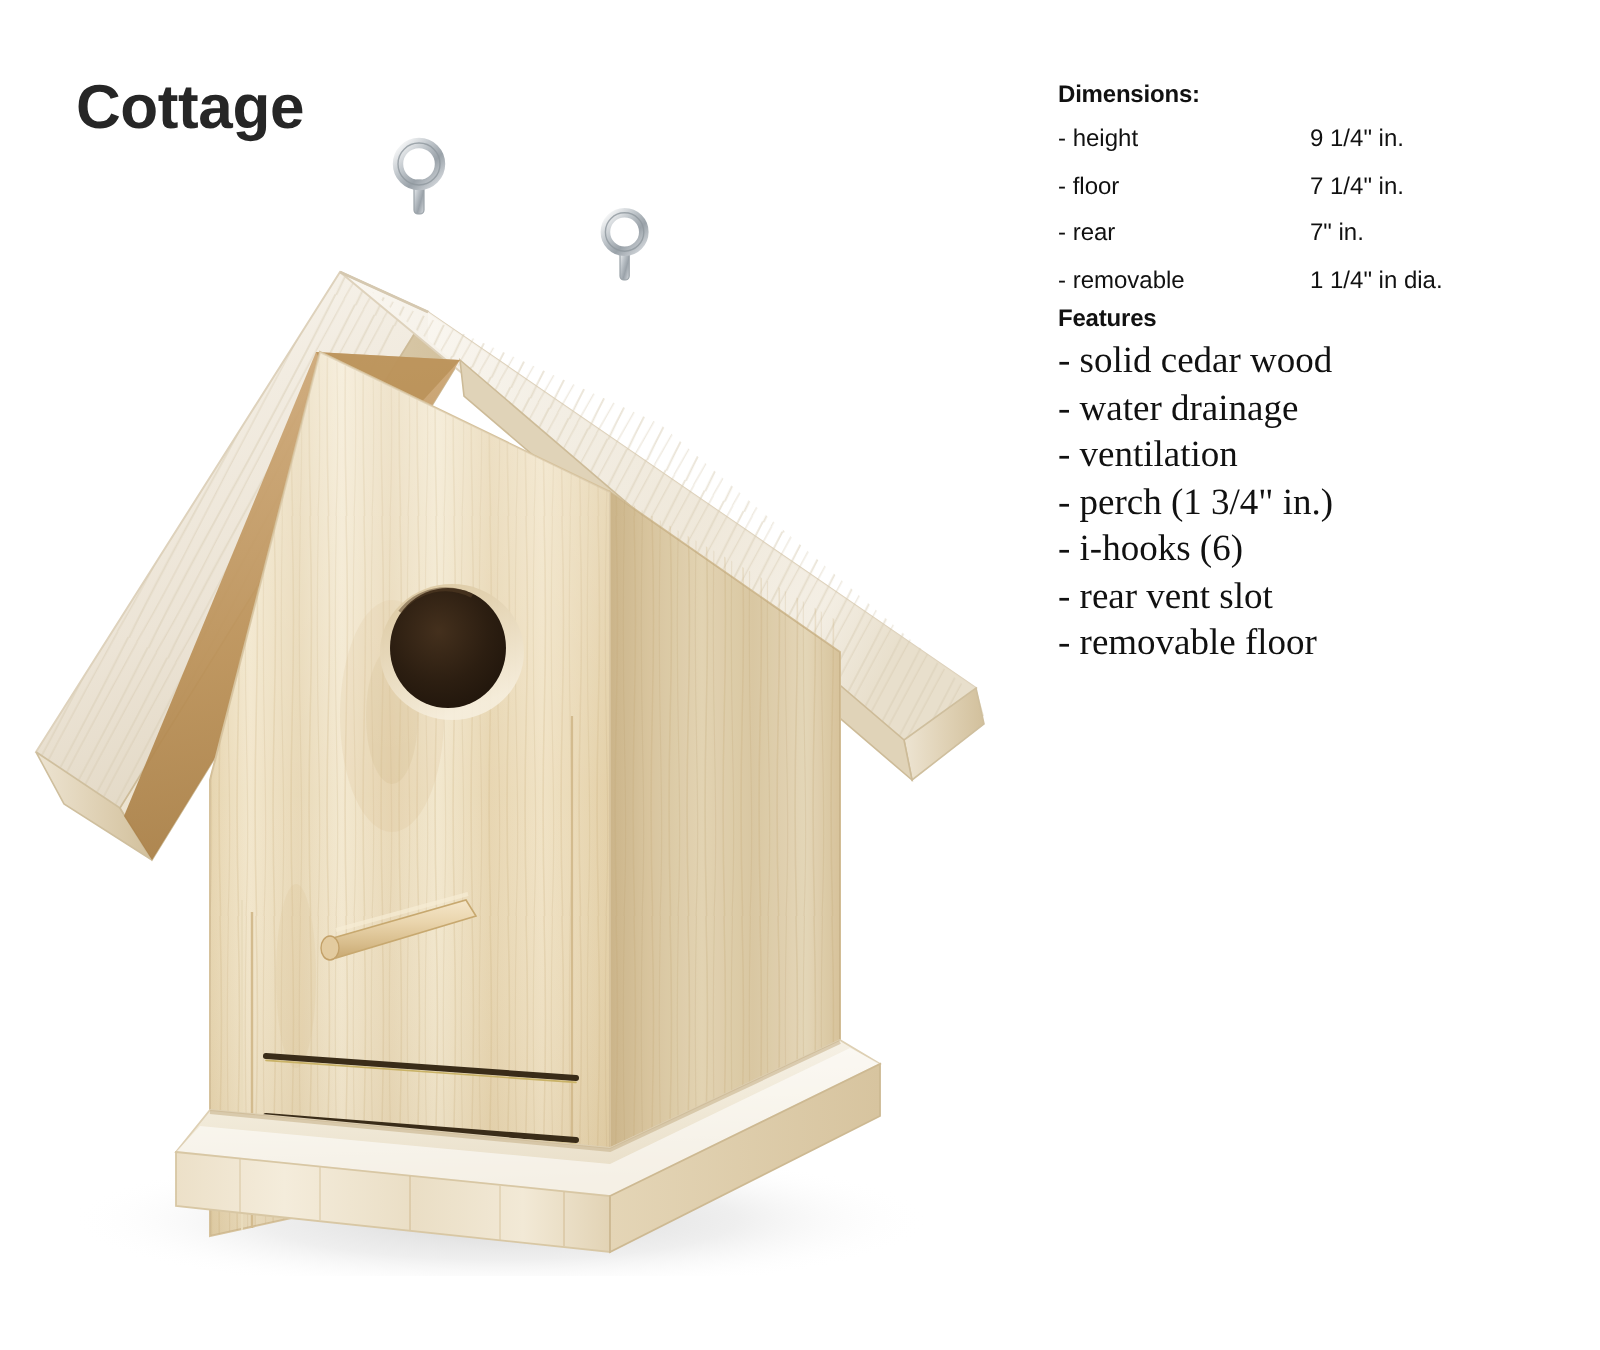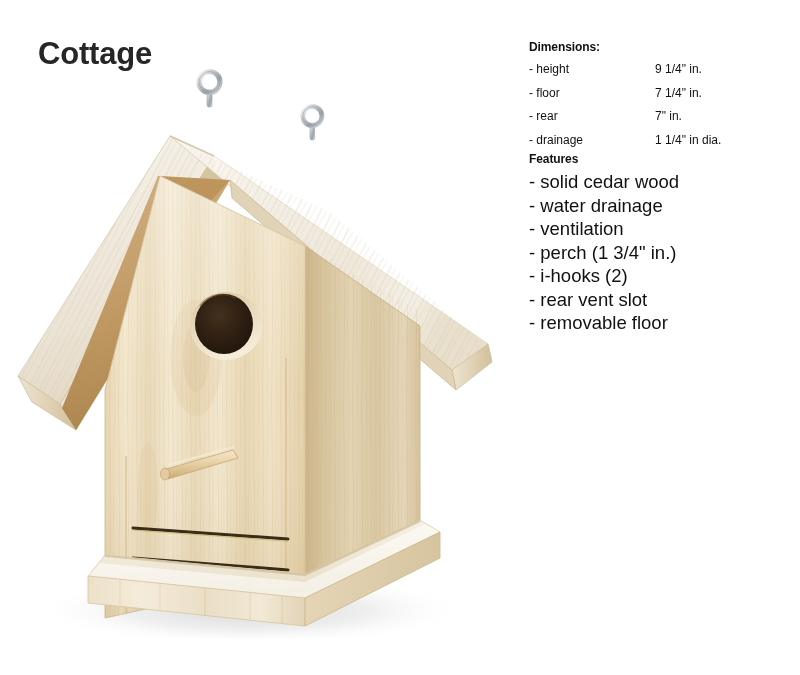--- a/index.html
+++ b/index.html
@@ -79,20 +79,21 @@
   .feature-list {
     list-style: none;
     margin: 0;
     padding: 0;
   }
   .feature-item {
     font-size: 18.5px;
     line-height: 23.5px;
     color: #111111;
     white-space: nowrap;
+    font-family: Liberation Serif, serif;
   }
 </style>
 </head>
 <body>
 
 <div class="product-title">Cottage</div>
 
 <div class="photo-stage">
   <svg width="500" height="580" viewBox="0 0 500 580">
     <defs>
@@ -348,32 +349,32 @@
       </li>
       <li class="dim-row">
         <span class="dim-label">- floor</span>
         <span class="dim-value">7 1/4" in.</span>
       </li>
       <li class="dim-row">
         <span class="dim-label">- rear</span>
         <span class="dim-value">7" in.</span>
       </li>
       <li class="dim-row">
-        <span class="dim-label">- drainage</span>
+        <span class="dim-label">- removable</span>
         <span class="dim-value">1 1/4" in dia.</span>
       </li>
     </ul>
   </div>
 
   <div class="features-block">
     <div class="spec-heading">Features</div>
     <ul class="feature-list">
       <li class="feature-item">- solid cedar wood</li>
       <li class="feature-item">- water drainage</li>
       <li class="feature-item">- ventilation</li>
       <li class="feature-item">- perch (1 3/4" in.)</li>
-      <li class="feature-item">- i-hooks (2)</li>
+      <li class="feature-item">- i-hooks (6)</li>
       <li class="feature-item">- rear vent slot</li>
       <li class="feature-item">- removable floor</li>
     </ul>
   </div>
 
 </div>
 
 </body></html>

